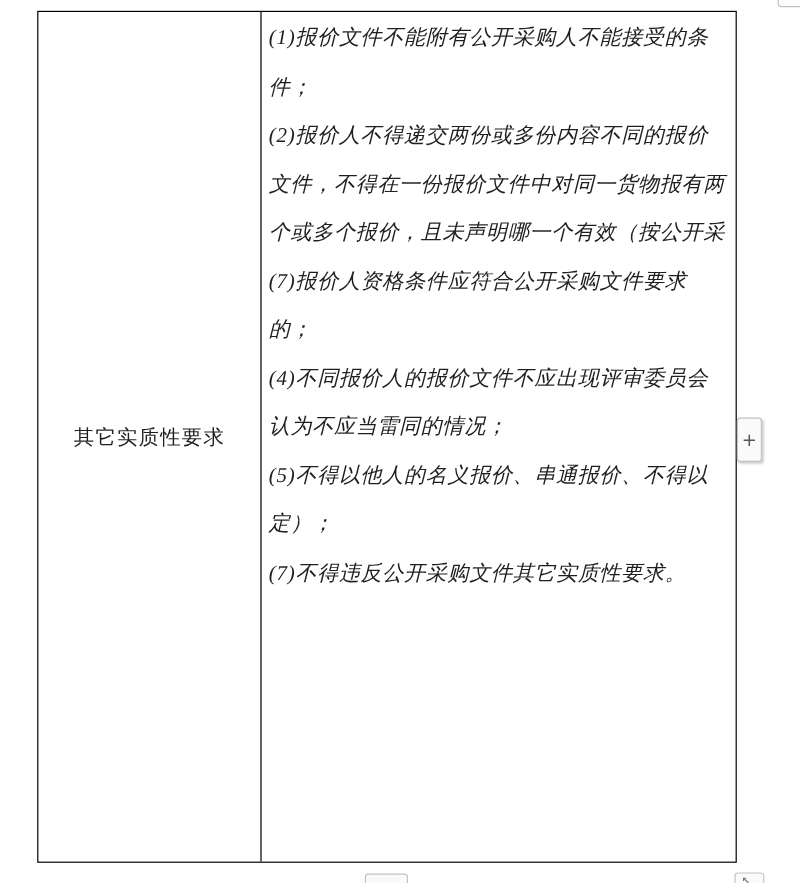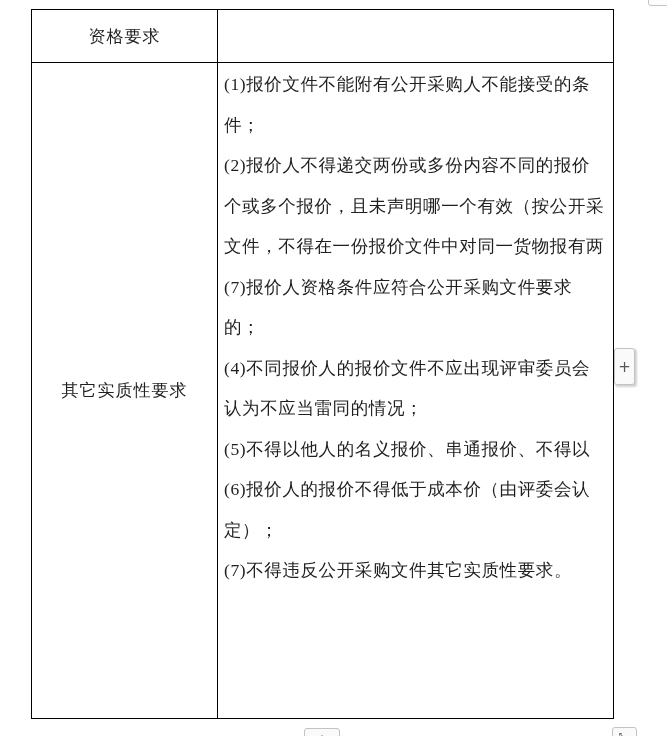--- a/index.html
+++ b/index.html
@@ -51,20 +51,21 @@
     padding: 1px 0 0 6px;
     overflow: hidden;
   }
   .req-line {
     height: 40.5px;
     line-height: 40.5px;
     font-size: 17.5px;
     letter-spacing: 0.6px;
     white-space: nowrap;
     color: var(--text);
+    font-style: italic;
   }
   
   .ctrl {
     position: absolute;
     background: var(--control-bg);
     border: 1px solid var(--control-border);
     border-radius: 3px;
     font-family: "DejaVu Sans", "Liberation Sans", sans-serif;
     color: var(--control-glyph);
   }
@@ -111,44 +112,37 @@
     cursor: pointer;
   }
 </style>
 </head>
 <body>
 
 <div class="page">
 
   <div class="doc-table">
 
-    <div class="t-row r1">
-      <div class="cell-head">
-        <span>资格要求</span>
-      </div>
-      <div class="cell-body"></div>
-    </div>
 
     <div class="t-row r2">
       <div class="cell-head">
         <span>其它实质性要求</span>
       </div>
       <div class="cell-body">
         <div>
             <div class="req-line">(1)报价文件不能附有公开采购人不能接受的条</div>
             <div class="req-line">件；</div>
             <div class="req-line">(2)报价人不得递交两份或多份内容不同的报价</div>
+            <div class="req-line">文件，不得在一份报价文件中对同一货物报有两</div>
             <div class="req-line">个或多个报价，且未声明哪一个有效（按公开采</div>
-            <div class="req-line">文件，不得在一份报价文件中对同一货物报有两</div>
             <div class="req-line">(7)报价人资格条件应符合公开采购文件要求</div>
             <div class="req-line">的；</div>
             <div class="req-line">(4)不同报价人的报价文件不应出现评审委员会</div>
             <div class="req-line">认为不应当雷同的情况；</div>
             <div class="req-line">(5)不得以他人的名义报价、串通报价、不得以</div>
-            <div class="req-line">(6)报价人的报价不得低于成本价（由评委会认</div>
             <div class="req-line">定）；</div>
             <div class="req-line">(7)不得违反公开采购文件其它实质性要求。</div>
           </div>
       </div>
     </div>
 
   </div>
 
   <div class="ctrl corner-top-right"></div>
 

